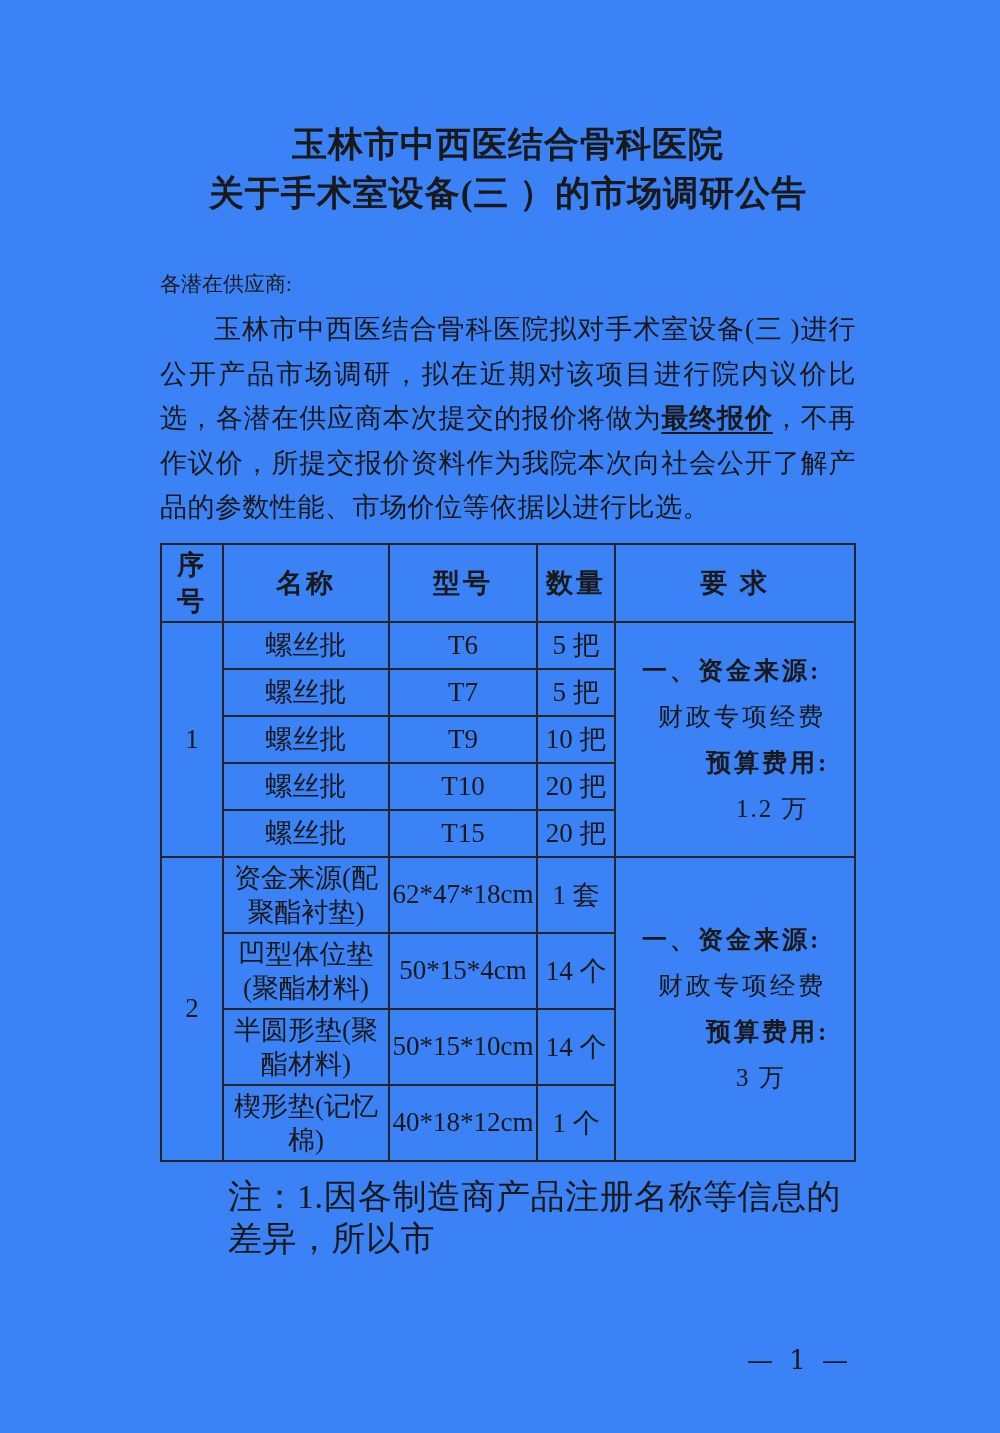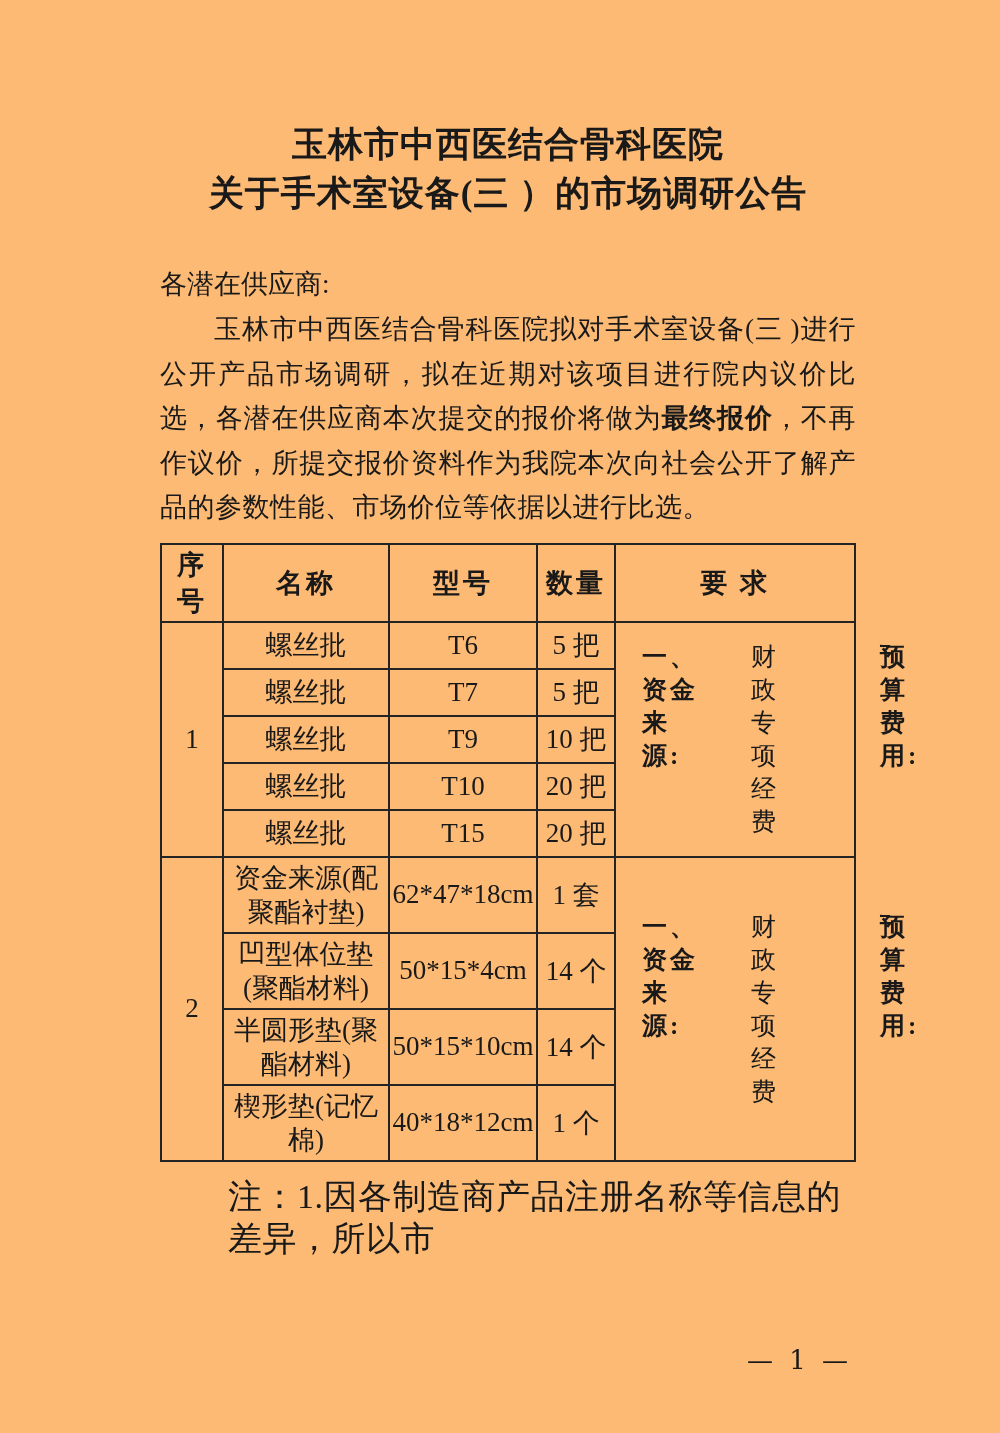--- a/index.html
+++ b/index.html
@@ -2,53 +2,54 @@
 <html><head>
 <meta charset="utf-8">
 <style>
   * { margin: 0; padding: 0; box-sizing: border-box; }
   html, body { background: #e8e8e8; }
   .page {
     position: relative;
     width: 1000px;
     height: 1433px;
     margin: 0 auto;
-    background: #fdba74;
+    background: #3b82f6;
     color: #191919;
     font-family: "Liberation Serif", "DejaVu Serif", serif;
     overflow: hidden;
   }
   .content {
     position: absolute;
     left: 160px;
     top: 0;
     width: 696px;
   }
   .title-block {
     margin-top: 120px;
     text-align: center;
     font-weight: bold;
     font-size: 35px;
     line-height: 49px;
     letter-spacing: 1px;
   }
   .salutation {
     margin-top: 44px;
-    font-size: 27px;
+    font-size: 21px;
     line-height: 45px;
   }
   .body-paragraph {
     font-size: 27px;
     line-height: 44.5px;
     text-align: justify;
     text-indent: 2em;
     letter-spacing: 0.5px;
   }
   .emphasis {
     font-weight: bold;
+    text-decoration: underline;
     text-underline-offset: 5px;
     text-decoration-thickness: 2px;
   }
   .section-heading {
     margin-top: 10px;
     padding-left: 2em;
     font-size: 28px;
     font-weight: bold;
     line-height: 36px;
   }
@@ -76,21 +77,21 @@
     height: 56px;
     letter-spacing: 3px;
   }
   tr.g1-row td { height: 47px; }
   tr.g2-row td { height: 76px; }
   td.name-cell { white-space: pre-line; line-height: 34px; }
   td.serial-cell { font-size: 28px; }
   td.req-cell { vertical-align: middle; padding: 6px 4px; }
   .req-lines {
     display: flex;
-    flex-direction: row;
+    flex-direction: column;
     gap: 13px;
     font-size: 25px;
     text-align: left;
   }
   .req-line-label1 { font-weight: bold; padding-left: 24px; letter-spacing: 3px; }
   .req-line-value1 { padding-left: 40px; letter-spacing: 3px; }
   .req-line-label2 { font-weight: bold; padding-left: 88px; letter-spacing: 3px; }
   .req-line-value2 { padding-left: 118px; letter-spacing: 2px; }
   .note-line {
     margin-top: 14px;

